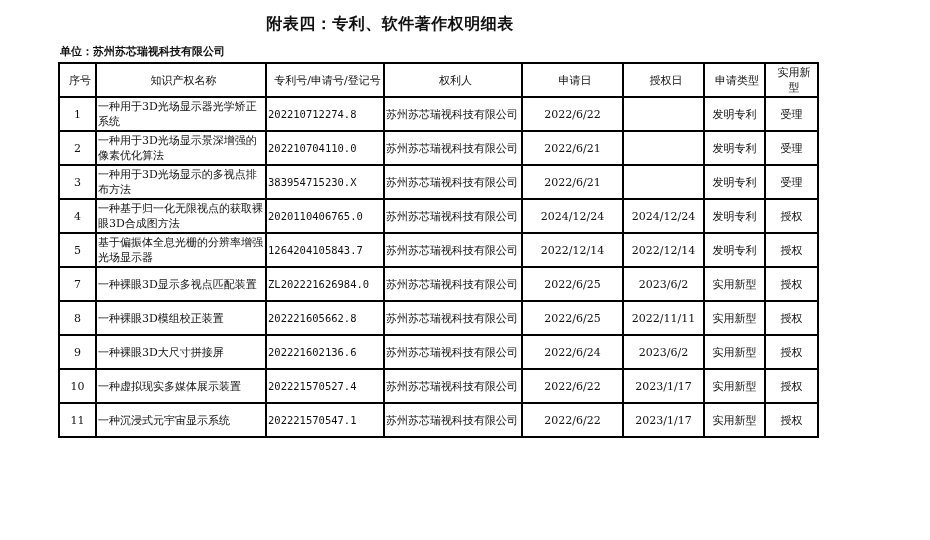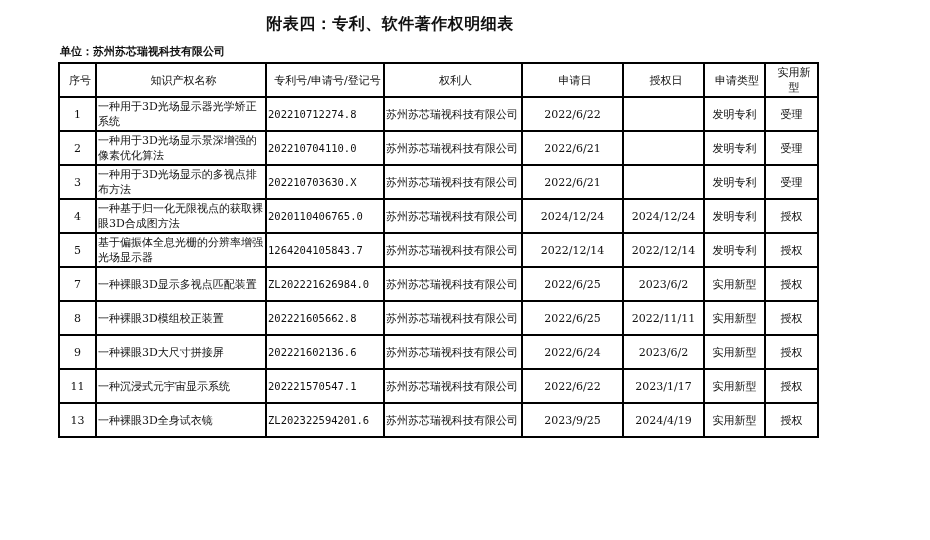--- a/index.html
+++ b/index.html
@@ -63,21 +63,21 @@
         <td class="mono">202210704110.0</td>
         <td class="l">苏州苏芯瑞视科技有限公司</td>
         <td class="c">2022/6/21</td>
         <td class="c"></td>
         <td class="c">发明专利</td>
         <td class="c">受理</td>
       </tr>
       <tr>
         <td class="c">3</td>
         <td class="l">一种用于3D光场显示的多视点排布方法</td>
-        <td class="mono">202210703630.X</td>
+        <td class="mono">383954715230.X</td>
         <td class="l">苏州苏芯瑞视科技有限公司</td>
         <td class="c">2022/6/21</td>
         <td class="c"></td>
         <td class="c">发明专利</td>
         <td class="c">受理</td>
       </tr>
       <tr>
         <td class="c">4</td>
         <td class="l">一种基于归一化无限视点的获取裸眼3D合成图方法</td>
         <td class="mono">2020110406765.0</td>
@@ -121,33 +121,33 @@
         <td class="c">9</td>
         <td class="l">一种裸眼3D大尺寸拼接屏</td>
         <td class="mono">202221602136.6</td>
         <td class="l">苏州苏芯瑞视科技有限公司</td>
         <td class="c">2022/6/24</td>
         <td class="c">2023/6/2</td>
         <td class="c">实用新型</td>
         <td class="c">授权</td>
       </tr>
       <tr>
+        <td class="c">10</td>
+        <td class="l">一种虚拟现实多媒体展示装置</td>
+        <td class="mono">202221570527.4</td>
+        <td class="l">苏州苏芯瑞视科技有限公司</td>
+        <td class="c">2022/6/22</td>
+        <td class="c">2023/1/17</td>
+        <td class="c">实用新型</td>
+        <td class="c">授权</td>
+      </tr>
+      <tr>
         <td class="c">11</td>
         <td class="l">一种沉浸式元宇宙显示系统</td>
         <td class="mono">202221570547.1</td>
         <td class="l">苏州苏芯瑞视科技有限公司</td>
         <td class="c">2022/6/22</td>
         <td class="c">2023/1/17</td>
         <td class="c">实用新型</td>
         <td class="c">授权</td>
       </tr>
-      <tr>
-        <td class="c">13</td>
-        <td class="l">一种裸眼3D全身试衣镜</td>
-        <td class="mono">ZL202322594201.6</td>
-        <td class="l">苏州苏芯瑞视科技有限公司</td>
-        <td class="c">2023/9/25</td>
-        <td class="c">2024/4/19</td>
-        <td class="c">实用新型</td>
-        <td class="c">授权</td>
-      </tr>
     </tbody>
 </table>
 
 </body></html>

